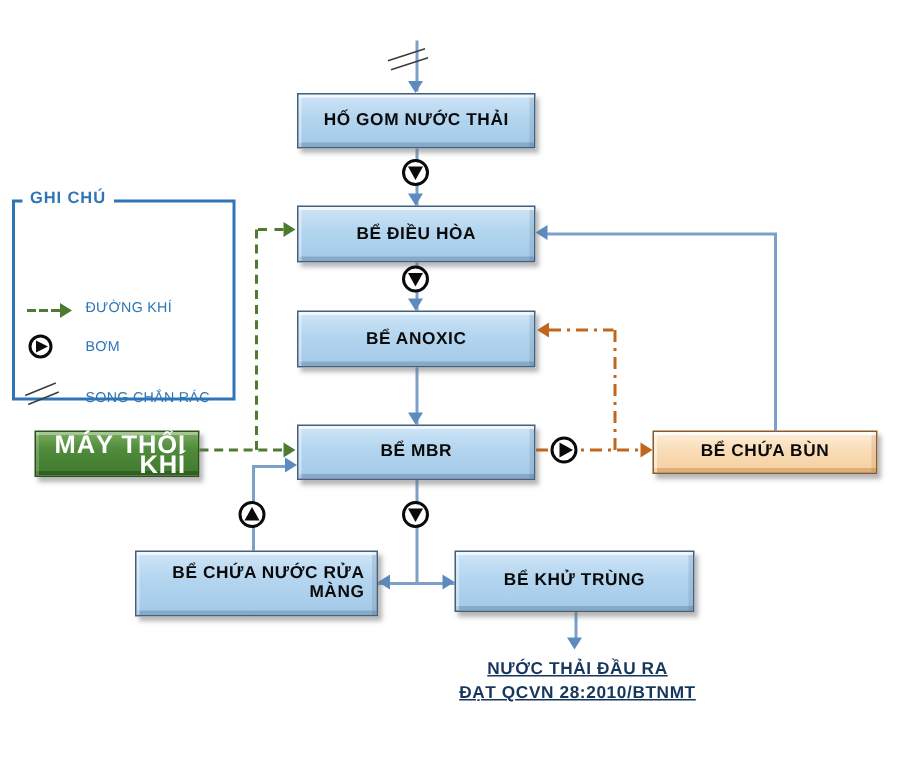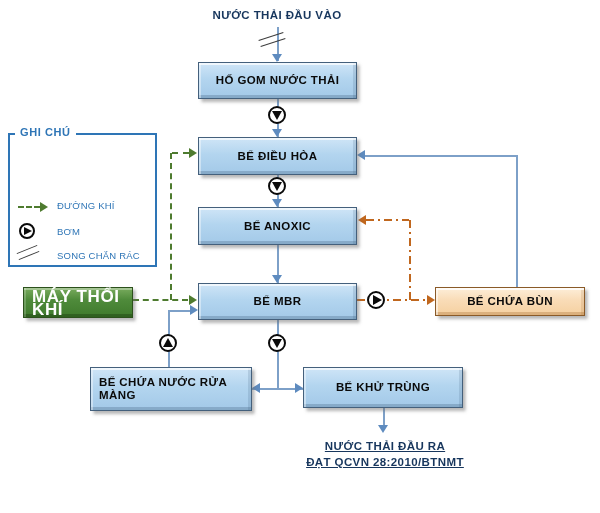--- a/index.html
+++ b/index.html
@@ -1,21 +1,21 @@
 <!DOCTYPE html>
 <html style="--water-line: #7da0c8; --water-arrow: #5e8bbf; --sludge-line: #c0671e; --air-line: #4e7b2f; --navy-text: #17365d; --legend-blue: #2e75b6; --tank-fill: #b3d5ef; --blower-fill: #4f8b3b; --sludge-tank-fill: #f9dcb7;"><head>
 <meta charset="utf-8">
 <style>
   html,body{margin:0;padding:0;background:#fff;}
   .stage{position:relative;width:600px;height:513px;background:#fff;overflow:hidden;
          font-family:"Liberation Sans",sans-serif;}
 
   
   .pbox{position:absolute;box-sizing:border-box;display:flex;align-items:center;justify-content:center;
-        text-align:left;font-weight:bold;font-size:11.5px;letter-spacing:.4px;color:#0a0a0a;
+        text-align:right;font-weight:bold;font-size:11.5px;letter-spacing:.4px;color:#0a0a0a;
         line-height:13px;padding:0 8px;
         background:linear-gradient(180deg,#cfe5f7 0%,#b3d5ef 45%,#a3c9e8 100%);
         border:1px solid #44607c;
         box-shadow:inset 0 2px 0 rgba(255,255,255,.7),inset 2px 0 0 rgba(255,255,255,.4),
                    inset 0 -3px 0 rgba(58,90,117,.28),inset -3px 0 0 rgba(58,90,117,.16),
                    2.5px 3px 3px rgba(110,110,110,.5);}
   .pbox.green{background:linear-gradient(180deg,#79ab5e 0%,#4f8b3b 40%,#3f7a2c 100%);
         border-color:#2c511c;color:#fff;letter-spacing:.6px;
         box-shadow:inset 0 2px 0 rgba(255,255,255,.35),inset 2px 0 0 rgba(255,255,255,.2),
                    inset 0 -3px 0 rgba(20,50,10,.35),2.5px 3px 3px rgba(110,110,110,.5);}
@@ -158,41 +158,40 @@
   <div class="pbox orange" style="left:435px;top:287px;width:150px;height:29px;">
       <span>BỂ CHỨA BÙN</span>
     </div>
   <div class="pbox" style="left:90px;top:367px;width:162px;height:44px;">
       <span>BỂ CHỨA NƯỚC RỬA MÀNG</span>
     </div>
   <div class="pbox" style="left:303px;top:367px;width:160px;height:41px;">
       <span>BỂ KHỬ TRÙNG</span>
     </div>
 
-  <div class="navy" style="left:157px;top:7px;width:240px;">NƯỚC THẢI ĐẦU VÀO</div>
   <div class="navy" style="left:265px;top:438px;width:240px;text-decoration:underline;">
     <div>NƯỚC THẢI ĐẦU RA</div>
     <div>ĐẠT QCVN 28:2010/BTNMT</div>
   </div>
 
   <div class="legend">
     <span class="legend-title">GHI CHÚ</span>
 
     <div class="lrow" style="top:63px;">
       <span class="sym-line ldash"></span>
       <span class="ah g right sym-ah"></span>
       <span class="lbl">ĐƯỜNG KHÍ</span>
     </div>
     <div class="lrow" style="top:87px;">
       <span class="pump small" style="left:9px;top:1px;">
           <span class="tri right" style="border-left-width:8px;border-top-width:4.5px;border-bottom-width:4.5px;"></span>
         </span>
       <span class="lbl" style="top:4px;">BƠM</span>
     </div>
-    <div class="lrow" style="top:110px;padding-left:48px;">
+    <div class="lrow" style="top:120px;padding-left:48px;">
       <span class="screen" style="left:6px;top:2px;width:26px;height:14px;">
           <i style="width:22px;transform:rotate(-22deg);"></i>
           <i style="width:22px;transform:rotate(-22deg);"></i>
         </span>
       <span class="lbl" style="top:5px;">SONG CHẮN RÁC</span>
     </div>
   </div>
 
 </div>
 

